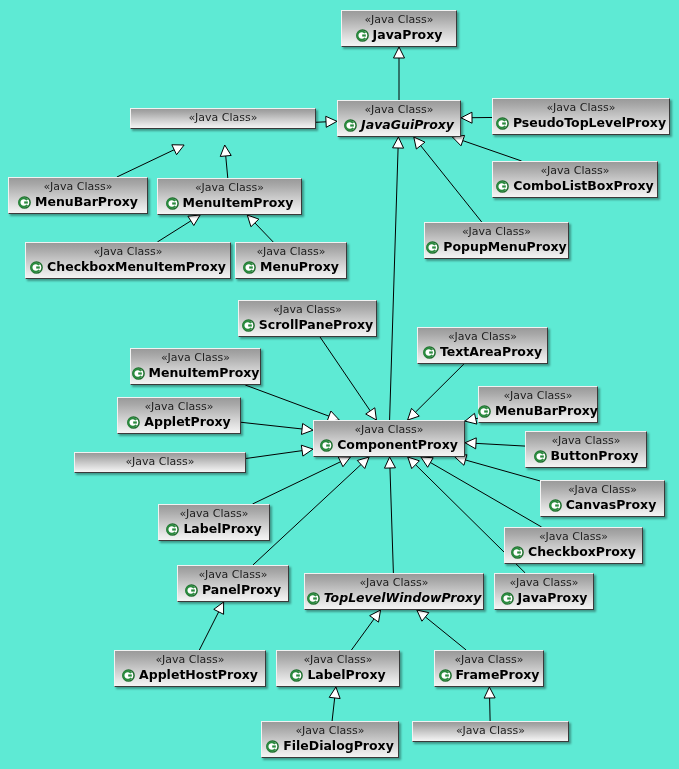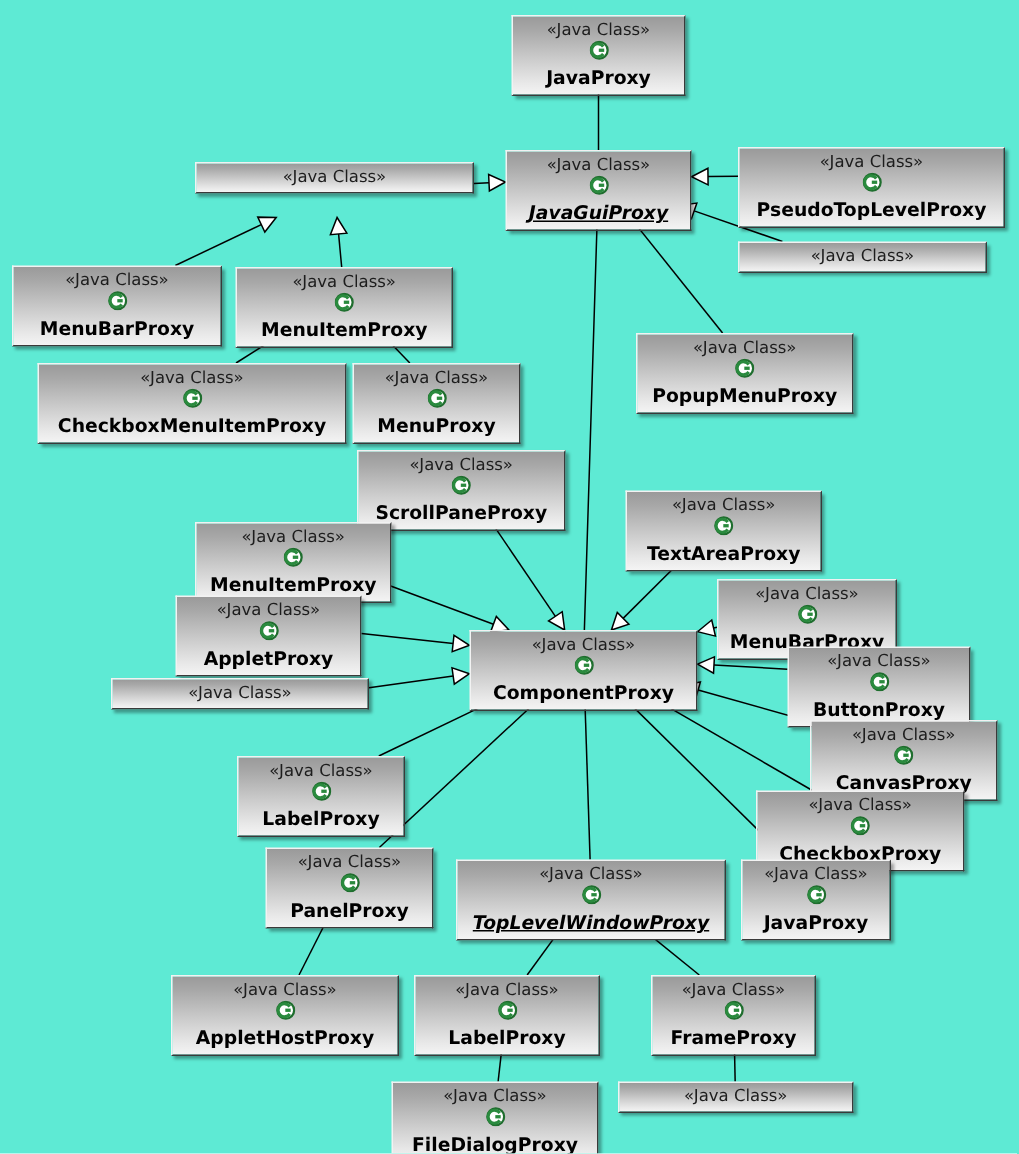--- a/index.html
+++ b/index.html
@@ -42,38 +42,36 @@
     color: #1d1d1d;
     font-weight: normal;
     letter-spacing: 0px;
   }
   .name-row {
     display: flex;
     align-items: center;
     justify-content: center;
     gap: 4px;
     line-height: 16px;
-    flex-direction: column;
   }
   .cls-icon {
     flex: 0 0 auto;
     width: 13px;
     height: 13px;
     display: inline-block;
     position: relative;
     top: 0px;
   }
   .cls-name {
     font-size: 12.5px;
     font-weight: bold;
     color: #000000;
   }
   .abstract .cls-name {
     font-style: italic;
-    text-decoration: underline;
   }
 </style>
 </head>
 <body>
 
 <div id="diagram">
   <svg id="edges" viewBox="0 0 679 769" width="679" height="769">
       <g>
         <line x1="399.00" y1="100.00" x2="399.00" y2="58.00" stroke="#000000" stroke-width="1"></line>
         <polygon points="399.00,47.00 404.50,58.00 393.50,58.00" fill="#ffffff" stroke="#000000" stroke-width="1" stroke-linejoin="miter"></polygon>
@@ -215,20 +213,28 @@
         <span class="cls-icon"><svg viewBox="0 0 13 13" width="13" height="13">
             <circle cx="6.5" cy="6.5" r="5.6" fill="#ffffff" stroke="#1f6e2e" stroke-width="1.5"></circle>
             <path d="M9.2 4.0 A4.3 4.3 0 1 0 9.2 9.0" fill="none" stroke="#2a8a3e" stroke-width="2.1" stroke-linecap="butt"></path>
             <rect x="6.2" y="5.4" width="3.6" height="2.2" fill="#2a8a3e"></rect>
           </svg></span>
         <span class="cls-name">PseudoTopLevelProxy</span>
       </div>
     </div>
     <div class="uml-node" style="left: 492px; top: 161px; width: 166px;">
       <span class="stereotype">«Java Class»</span>
+      <div class="name-row">
+        <span class="cls-icon"><svg viewBox="0 0 13 13" width="13" height="13">
+            <circle cx="6.5" cy="6.5" r="5.6" fill="#ffffff" stroke="#1f6e2e" stroke-width="1.5"></circle>
+            <path d="M9.2 4.0 A4.3 4.3 0 1 0 9.2 9.0" fill="none" stroke="#2a8a3e" stroke-width="2.1" stroke-linecap="butt"></path>
+            <rect x="6.2" y="5.4" width="3.6" height="2.2" fill="#2a8a3e"></rect>
+          </svg></span>
+        <span class="cls-name">ComboListBoxProxy</span>
+      </div>
     </div>
     <div class="uml-node" style="left: 130px; top: 108px; width: 186px;">
       <span class="stereotype">«Java Class»</span>
     </div>
     <div class="uml-node" style="left: 8px; top: 177px; width: 140px;">
       <span class="stereotype">«Java Class»</span>
       <div class="name-row">
         <span class="cls-icon"><svg viewBox="0 0 13 13" width="13" height="13">
             <circle cx="6.5" cy="6.5" r="5.6" fill="#ffffff" stroke="#1f6e2e" stroke-width="1.5"></circle>
             <path d="M9.2 4.0 A4.3 4.3 0 1 0 9.2 9.0" fill="none" stroke="#2a8a3e" stroke-width="2.1" stroke-linecap="butt"></path>

